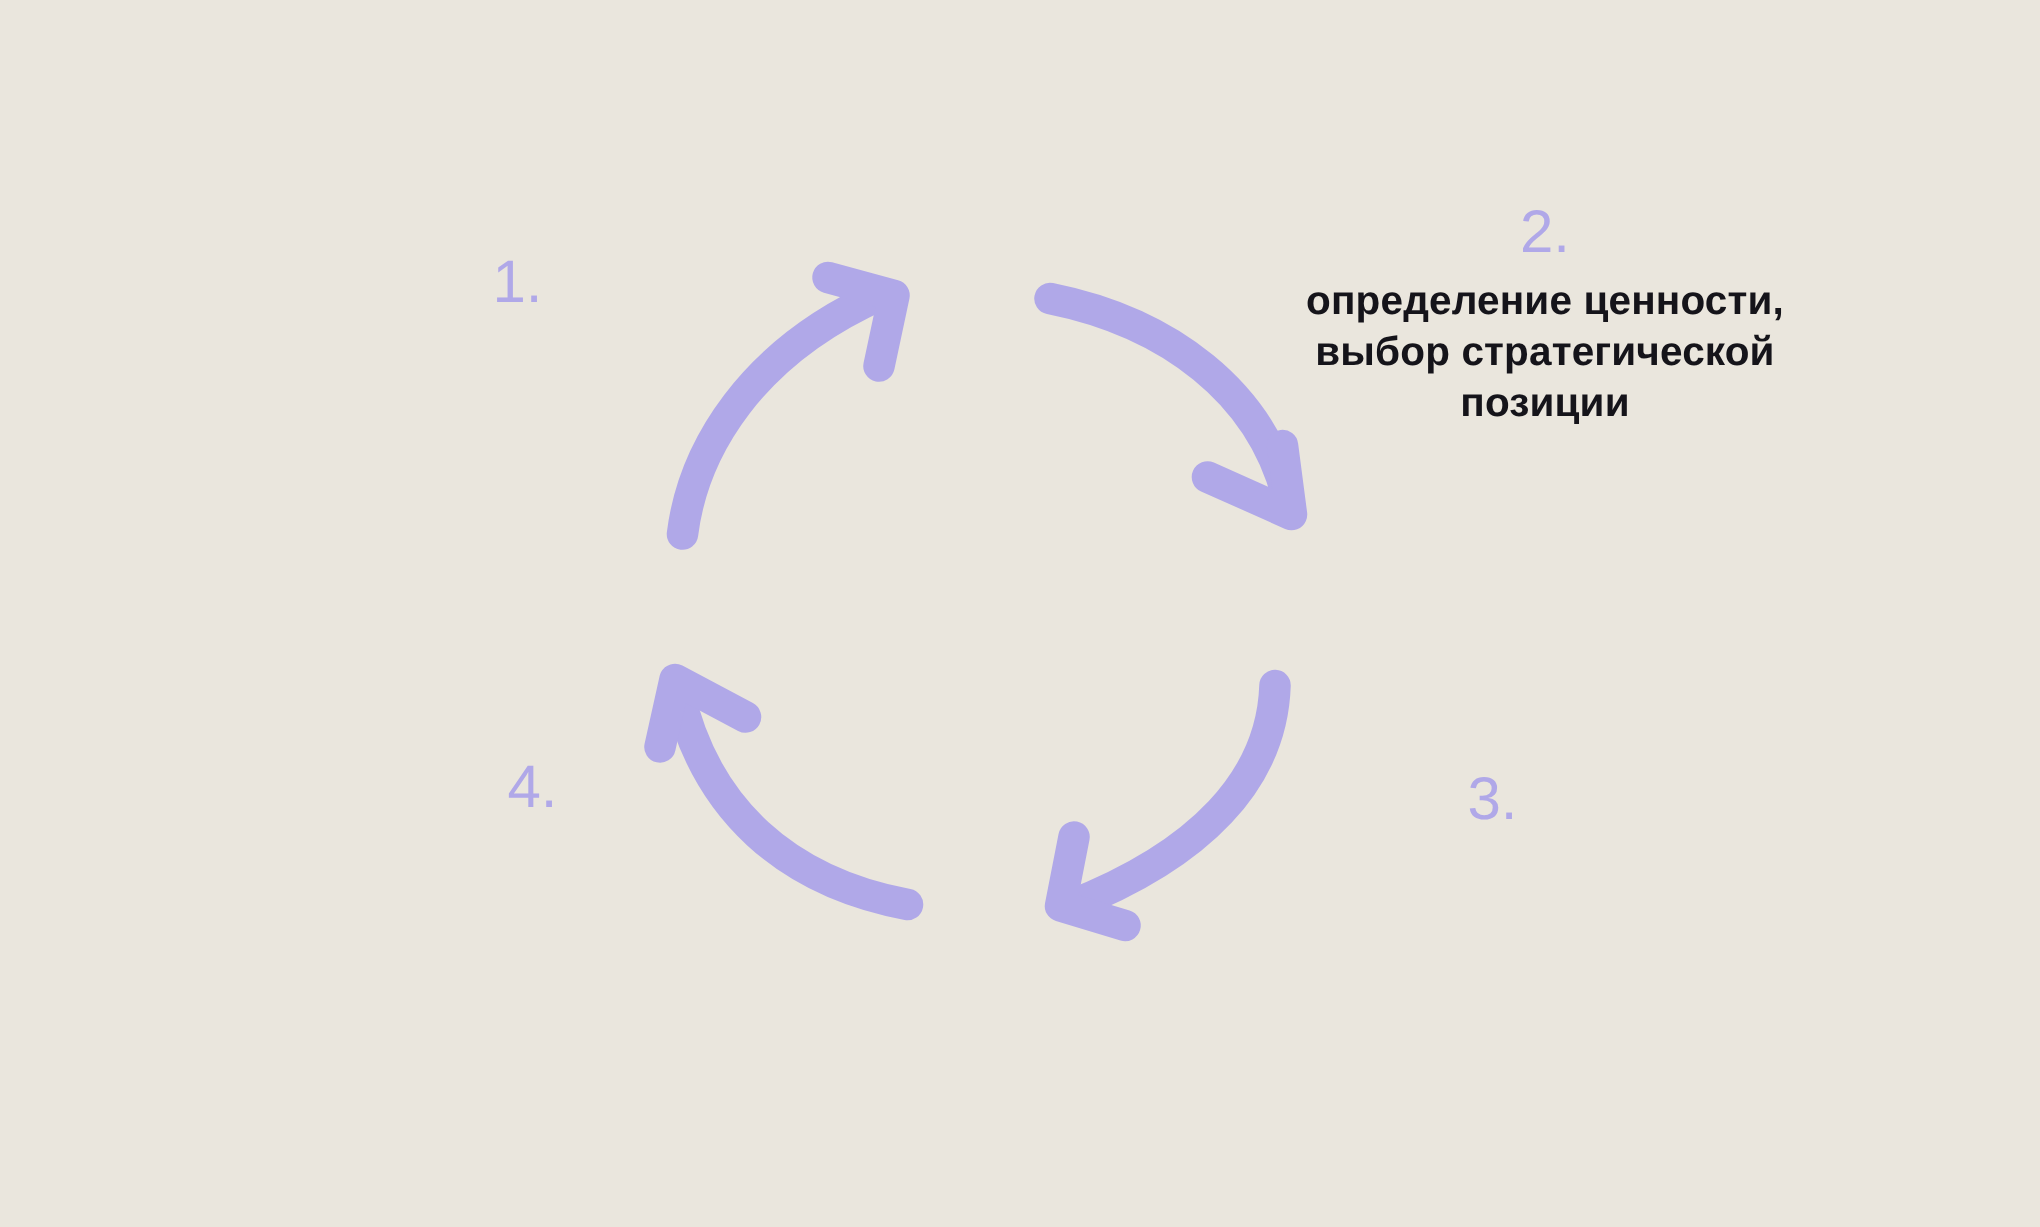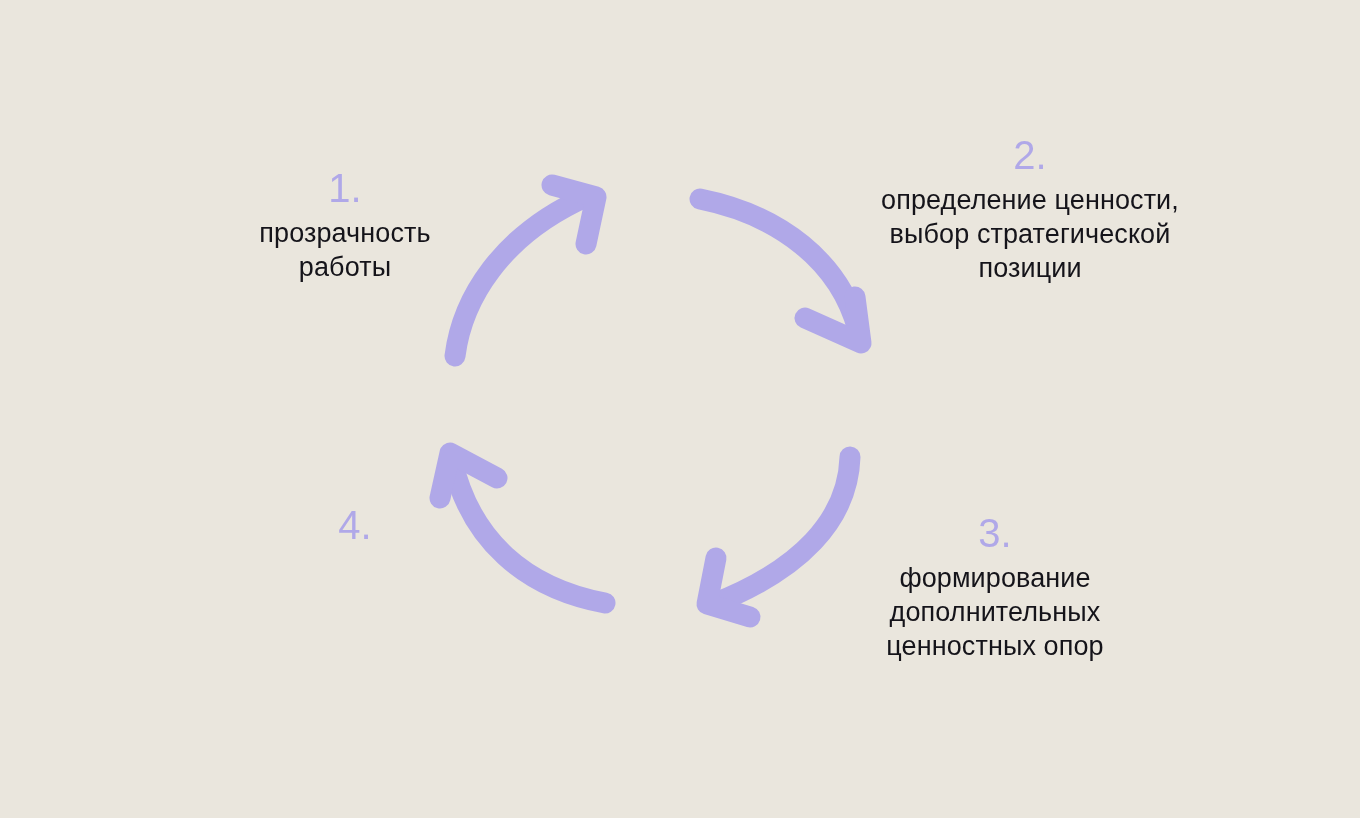--- a/index.html
+++ b/index.html
@@ -34,21 +34,21 @@
     line-height: 1.0;
     font-weight: 400;
     color: #b0a8e8;
     margin-bottom: 8px;
     letter-spacing: 0px;
   }
   .step .body {
     display: block;
     font-size: 27px;
     line-height: 1.26;
-    font-weight: 400;
+    font-weight: 700;
     color: #15141a;
     white-space: pre-line;
     letter-spacing: 0.1px;
   }
 
   
   #step-1 { left: 195px; top: 168px; width: 300px; }
   #step-2 { left: 820px; top: 135px; width: 420px; }
   #step-3 { left: 845px; top: 513px; width: 300px; }
   #step-4 { left: 150px; top: 505px; width: 410px; }
@@ -79,35 +79,30 @@
       <g>
         <path d="M 605 603 C 525 588 470 540 452 460"></path>
         <path d="M 497 478 L 450 453 L 440 498"></path>
       </g>
 
     </g>
   </svg>
 
   <div class="step" id="step-1">
     <span class="num">1.</span>
-    <span class="body">прозрачность
-работы</span>
   </div>
 
   <div class="step" id="step-2">
     <span class="num">2.</span>
     <span class="body">определение ценности,
 выбор стратегической
 позиции</span>
   </div>
 
   <div class="step" id="step-3">
     <span class="num">3.</span>
-    <span class="body">формирование
-дополнительных
-ценностных опор</span>
   </div>
 
   <div class="step" id="step-4">
     <span class="num">4.</span>
   </div>
 
 </div>
 
 </body></html>

